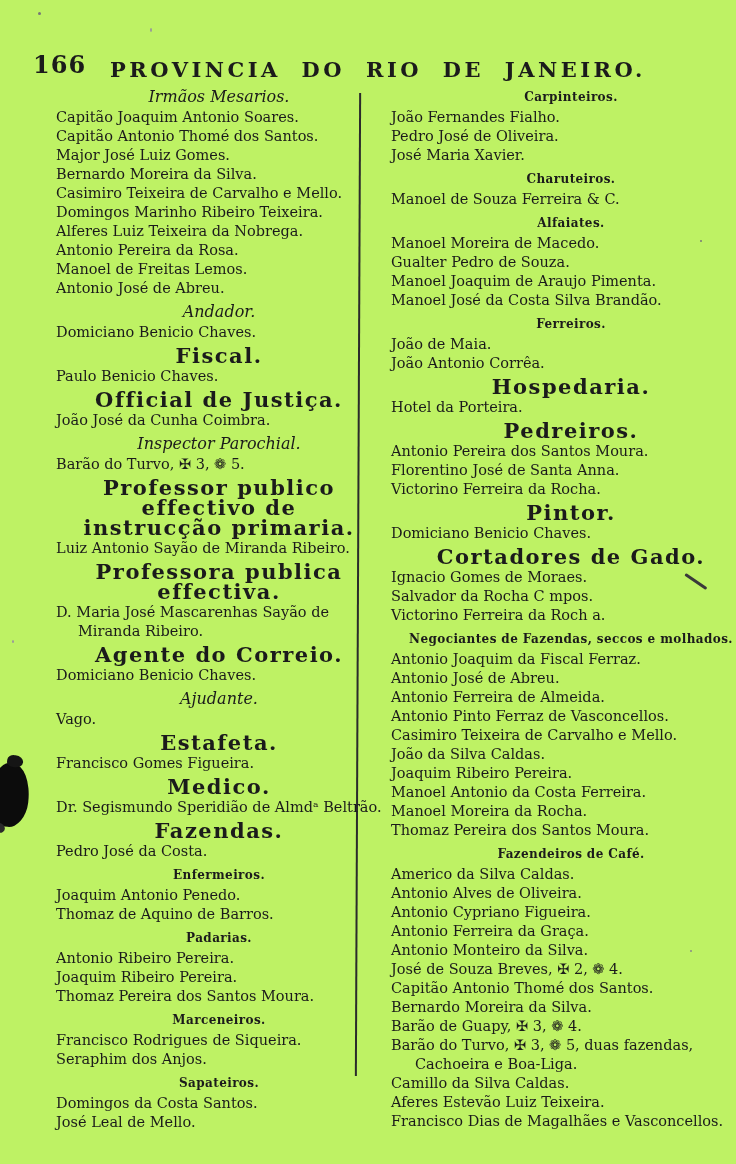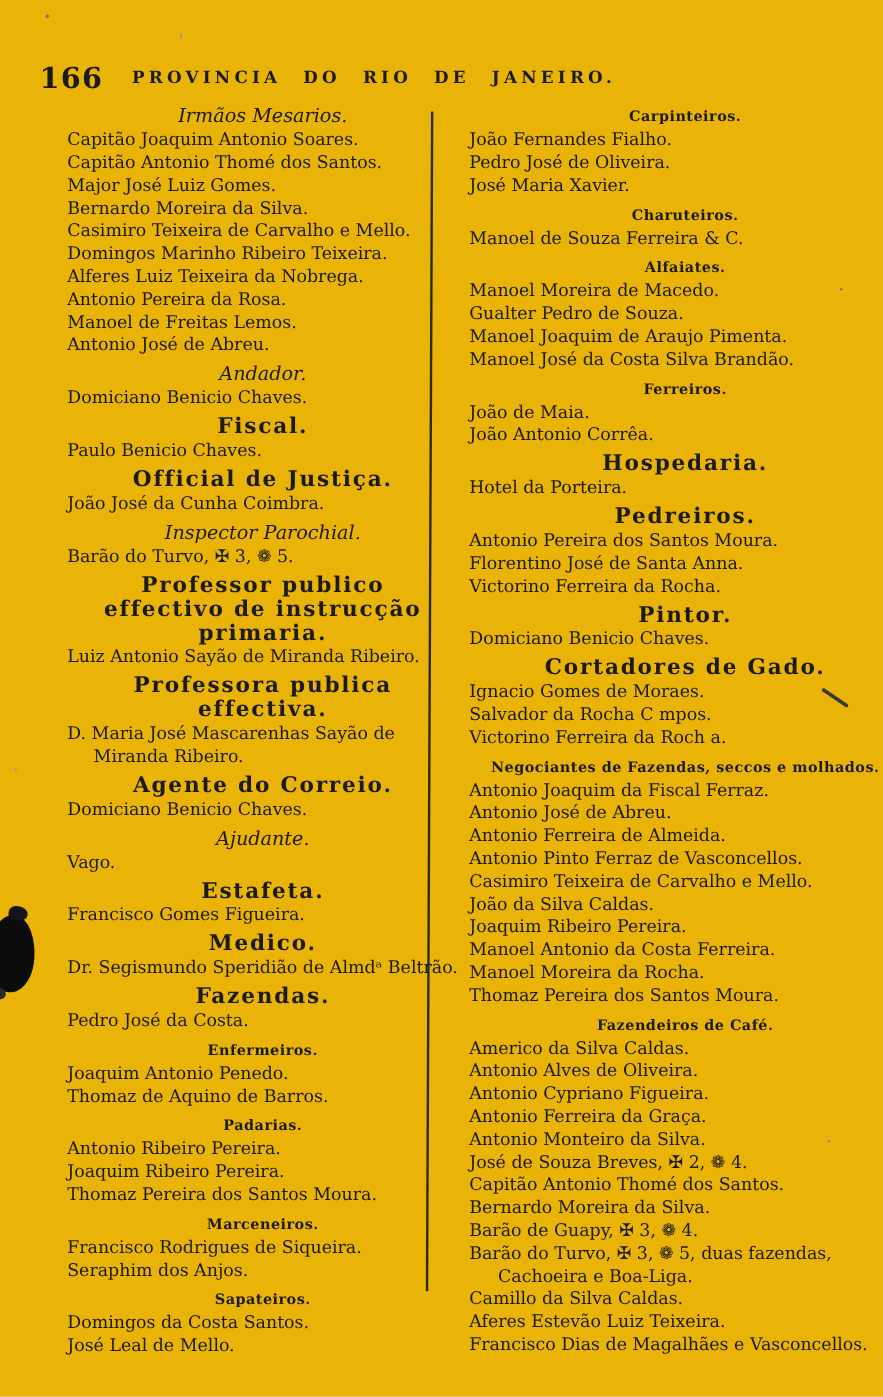--- a/index.html
+++ b/index.html
@@ -6,29 +6,29 @@
   body {
     width:736px; height:1164px;
     background:#f2f2f0;
     font-family:"DejaVu Serif", serif;
     color:#1b1b1b;
     position:relative;
     overflow:hidden;
   }
   .page {
     position:absolute; inset:0;
-    background:#eab308;
+    background:#bef264;
   }
   .header-num {
     position:absolute; left:33px; top:50px;
     font-size:24px; font-weight:bold; letter-spacing:1px;
   }
   .header-title {
     position:absolute; left:110px; right:150px; top:57px;
-    font-size:14px; font-weight:bold;
+    font-size:21px; font-weight:bold;
     letter-spacing:3.5px; word-spacing:10px;
     white-space:nowrap;
   }
   .divider {
     position:absolute; left:357px; top:93px;
     width:2px; height:983px;
     background:#2b2b2b;
     transform:rotate(0.25deg);
   }
   .col { position:absolute; top:83px;margin-left:24px; }
@@ -37,21 +37,21 @@
   .section { margin:0; }
   .heading {
     text-align:center;
     margin:4px 0 1px 0;
     line-height:20px;
   }
   .heading.italic {
     font-style:italic; font-size:16px; font-weight:normal;
   }
   .heading.bold {
-    font-weight:bold; font-size:18px; letter-spacing:1.5px;
+    font-weight:bold; font-size:21px; letter-spacing:1.5px;
   }
   .heading.bold-small {
     font-weight:bold; font-size:12px; letter-spacing:0.4px;
   }
   .heading.narrow {
     max-width:290px; margin-left:auto; margin-right:auto;
   }
   .entry {
     font-size:14.5px;
     line-height:19px;

